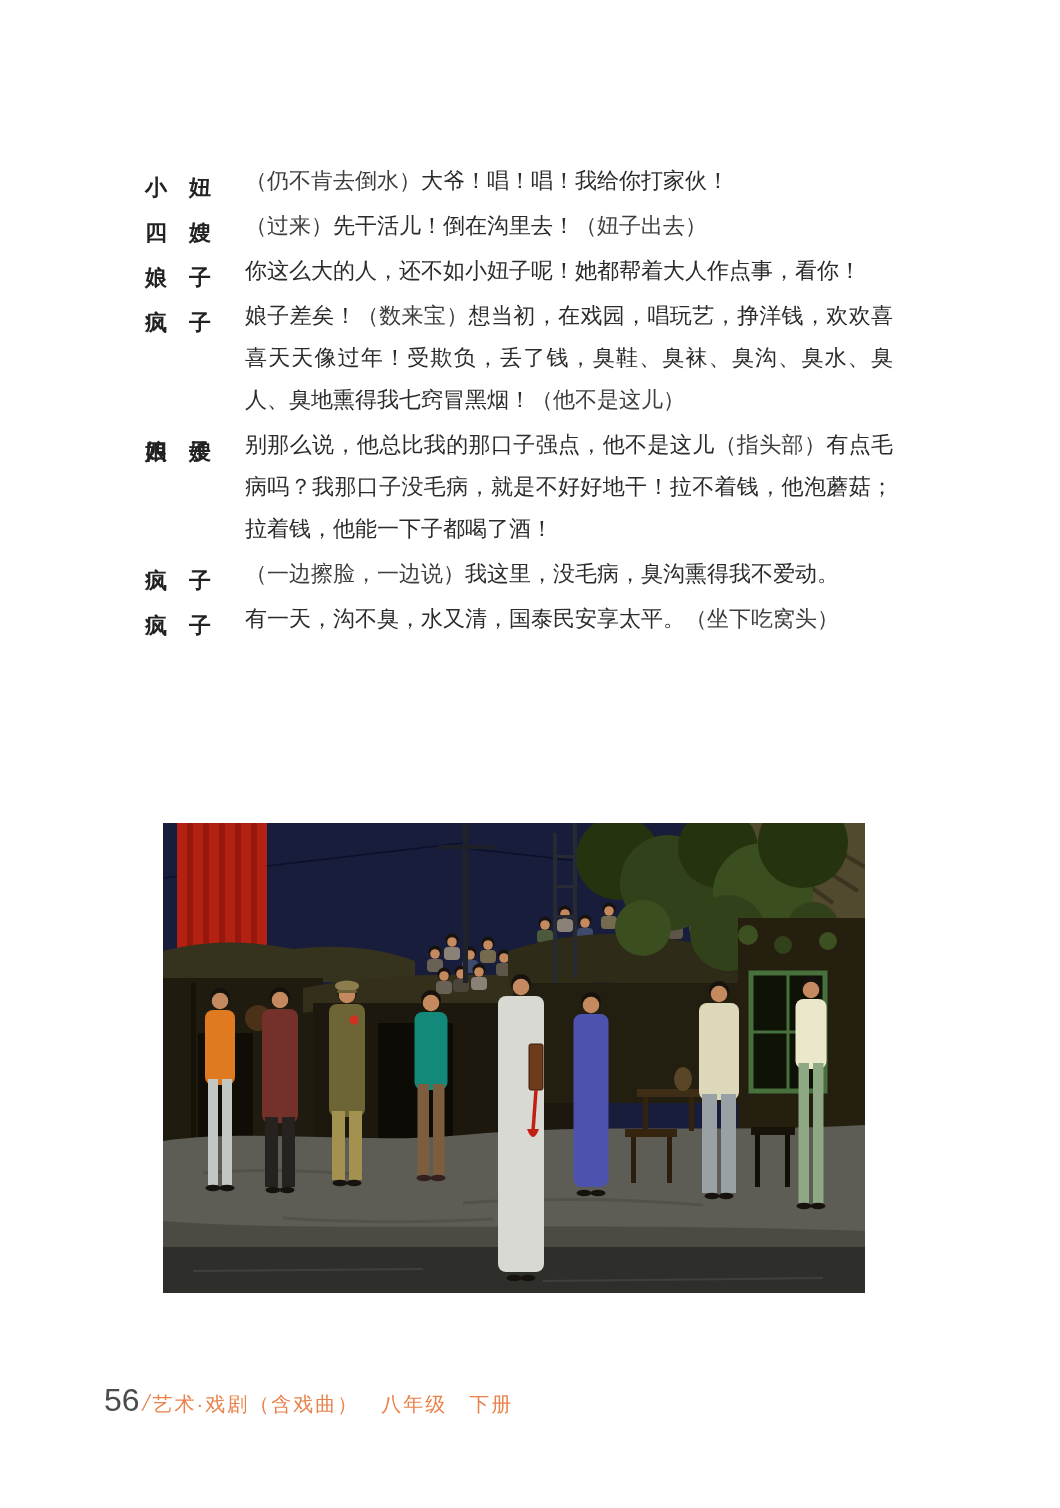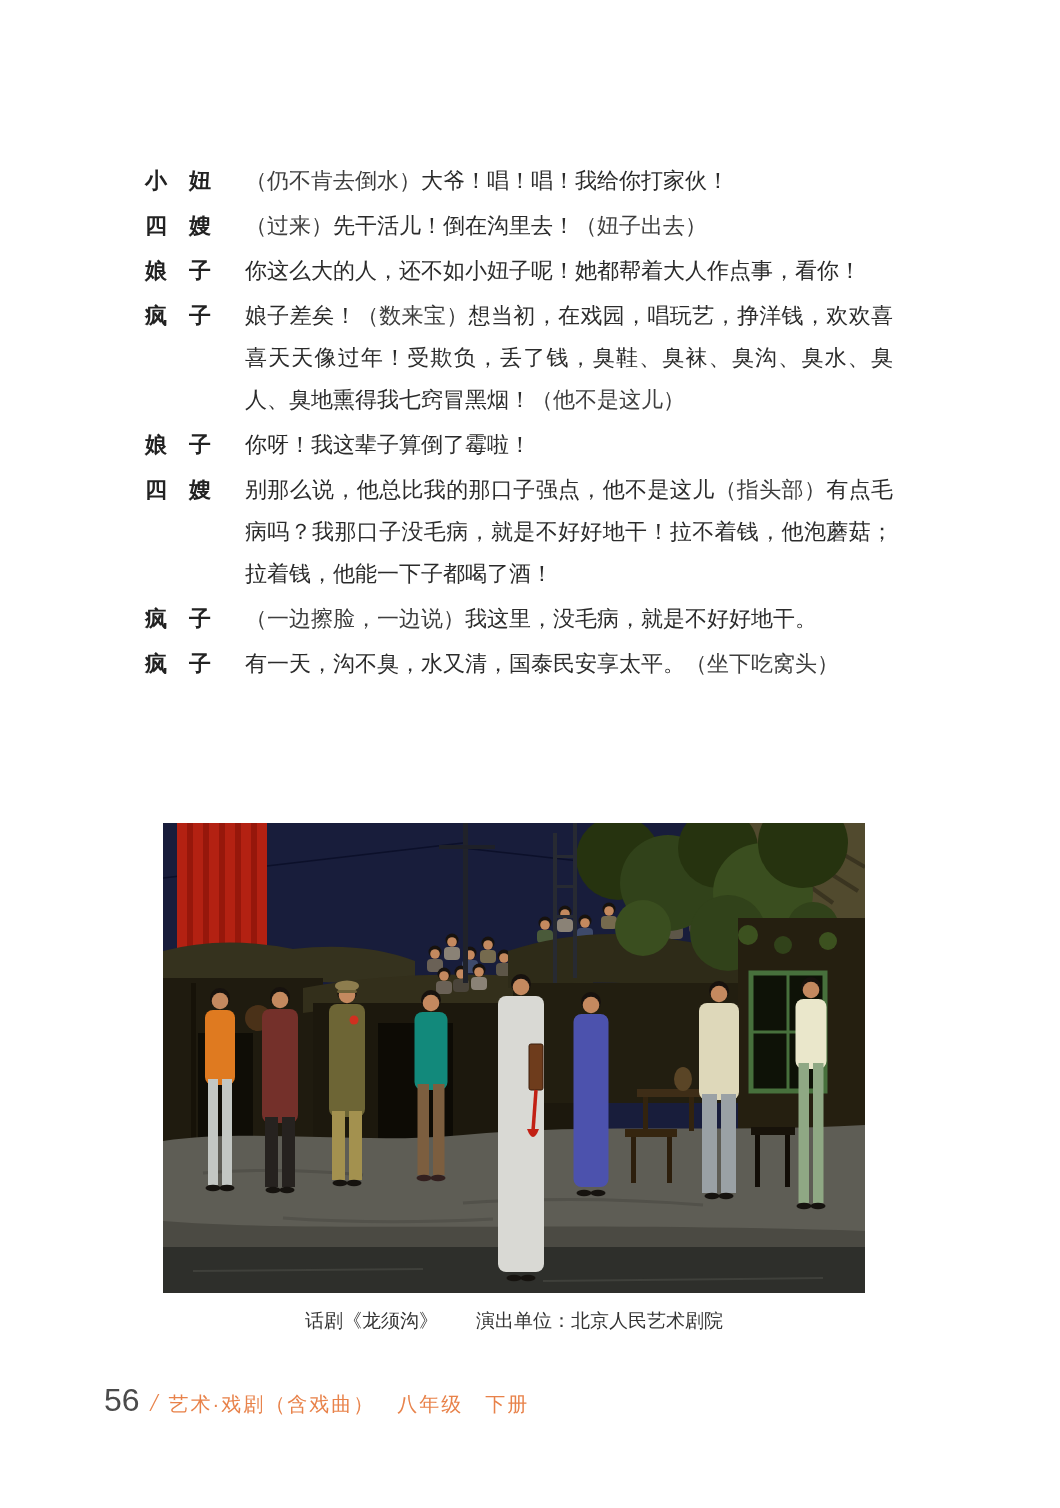--- a/index.html
+++ b/index.html
@@ -9,21 +9,21 @@
   }
   .page { position:absolute; inset:0; background:#ffffff; }
 
   
   #dialogue {
     position:absolute; left:145px; top:160px; width:748px;
     font-size:22px; line-height:42px; color:#2b2b2b;
   }
   .para { position:relative; padding-left:100px; text-align:justify; margin-bottom:3px; }
   .para .speaker {
-    position:absolute; left:0; top:0; width:96px;
+    position:absolute; left:0; top:7px; width:96px;
     font-family:"Liberation Sans", sans-serif; font-weight:700; color:#222222;
   }
   .para .line-text { display:inline; }
   .dir { color:#3e3e3e;font-family:Liberation Serif, serif; }
   .para.direction { color:#3a3a3a; }
 
   
   #photo {
     position:absolute; left:163px; top:823px; width:702px; height:470px;
     background:#181d3b; overflow:hidden;
@@ -32,44 +32,44 @@
 
   
   #caption {
     position:absolute; left:163px; top:1306px; width:702px;
     text-align:center; font-size:19px; line-height:30px; color:#333333;
   }
 
   
   #footer {
     position:absolute; left:104px; top:1382px;
-    display:flex; align-items:baseline; gap:11px;
+    display:flex; align-items:baseline; gap:3px;
   }
   #footer .pagenum {
     font-family:"Liberation Sans", sans-serif; font-size:32px; color:#4b4b4b;
   }
   #footer .sep { font-size:25px; font-style:italic; }
   #footer .course {
     font-family:"Liberation Sans", sans-serif; font-weight:400;
     font-size:20px; letter-spacing:2px;
   }
 </style>
 </head>
 <body>
 
 <div class="page">
 
   <div id="dialogue">
       <div class="para"><span class="speaker">小　妞</span><span class="line-text"><span class="dir">（仍不肯去倒水）</span><span>大爷！唱！唱！我给你打家伙！</span></span></div>
       <div class="para"><span class="speaker">四　嫂</span><span class="line-text"><span class="dir">（过来）</span><span>先干活儿！倒在沟里去！</span><span class="dir">（妞子出去）</span></span></div>
       <div class="para"><span class="speaker">娘　子</span><span class="line-text"><span>你这么大的人，还不如小妞子呢！她都帮着大人作点事，看你！</span></span></div>
       <div class="para"><span class="speaker">疯　子</span><span class="line-text"><span>娘子差矣！</span><span class="dir">（数来宝）</span><span>想当初，在戏园，唱玩艺，挣洋钱，欢欢喜喜天天像过年！受欺负，丢了钱，臭鞋、臭袜、臭沟、臭水、臭人、臭地熏得我七窍冒黑烟！</span><span class="dir">（他不是这儿）</span></span></div>
-      <div class="para"><span class="speaker">娘　子</span><span class="line-text"><span>你呀！我这辈子算倒了霉啦！</span></span></div>
+      <div class="para"><span class="speaker">娘　子</span></div>
       <div class="para"><span class="speaker">四　嫂</span><span class="line-text"><span>别那么说，他总比我的那口子强点，他不是这儿</span><span class="dir">（指头部）</span><span>有点毛病吗？我那口子没毛病，就是不好好地干！拉不着钱，他泡蘑菇；拉着钱，他能一下子都喝了酒！</span></span></div>
-      <div class="para"><span class="speaker">疯　子</span><span class="line-text"><span class="dir">（一边擦脸，一边说）</span><span>我这里，没毛病，就是不好好地干。</span></span></div>
+      <div class="para"><span class="speaker">疯　子</span><span class="line-text"><span class="dir">（一边擦脸，一边说）</span><span>我这里，没毛病，臭沟熏得我不爱动。</span></span></div>
       <div class="para"><span class="speaker">疯　子</span><span class="line-text"><span>有一天，沟不臭，水又清，国泰民安享太平。</span><span class="dir">（坐下吃窝头）</span></span></div>
     </div>
 
   <div id="photo">
     <svg id="stage-svg" viewBox="0 0 702 470" width="702" height="470">
 
       <rect x="0" y="0" width="702" height="470" fill="#181d3b"></rect>
 
       <line x1="0" y1="55" x2="300" y2="20" stroke="#0c102a" stroke-width="1.5"></line>
       <line x1="300" y1="25" x2="700" y2="70" stroke="#0c102a" stroke-width="1.5"></line>
@@ -295,21 +295,20 @@
             <rect x="632.5" y="176" width="31" height="70" rx="8" fill="#eae7cb"></rect>
             <rect x="635.5" y="240" width="10.5" height="140" fill="#8fa884"></rect>
             <rect x="650" y="240" width="10.5" height="140" fill="#8fa884"></rect>
             <ellipse cx="641" cy="383" rx="7.5" ry="3.2" fill="#16130f"></ellipse>
             <ellipse cx="655" cy="383" rx="7.5" ry="3.2" fill="#16130f"></ellipse>
           </g>
         </g>
     </svg>
   </div>
 
-  <div id="caption">话剧《龙须沟》　　演出单位：北京人民艺术剧院</div>
 
   <div id="footer">
     <span class="pagenum">56</span>
     <span class="sep accent" style="color: rgb(232, 130, 74);">/</span>
     <span class="course accent" style="color: rgb(232, 130, 74);">艺术·戏剧（含戏曲）　八年级　下册</span>
   </div>
 
 </div>
 
 </body></html>

